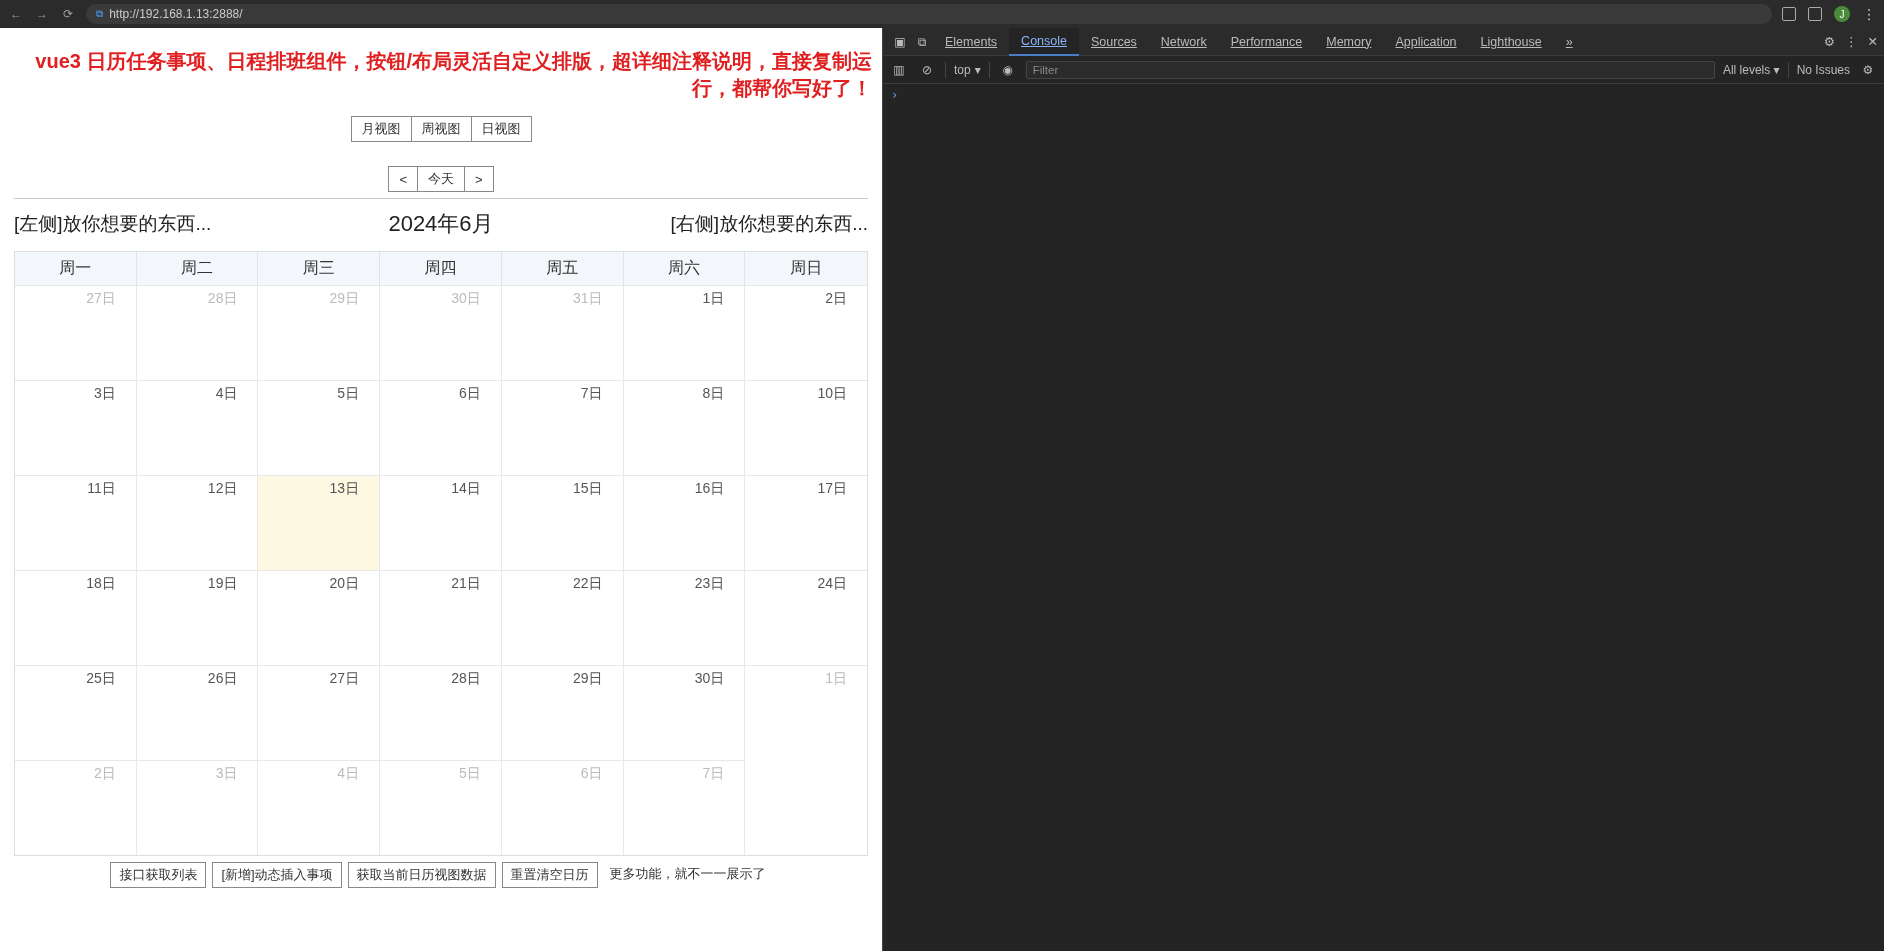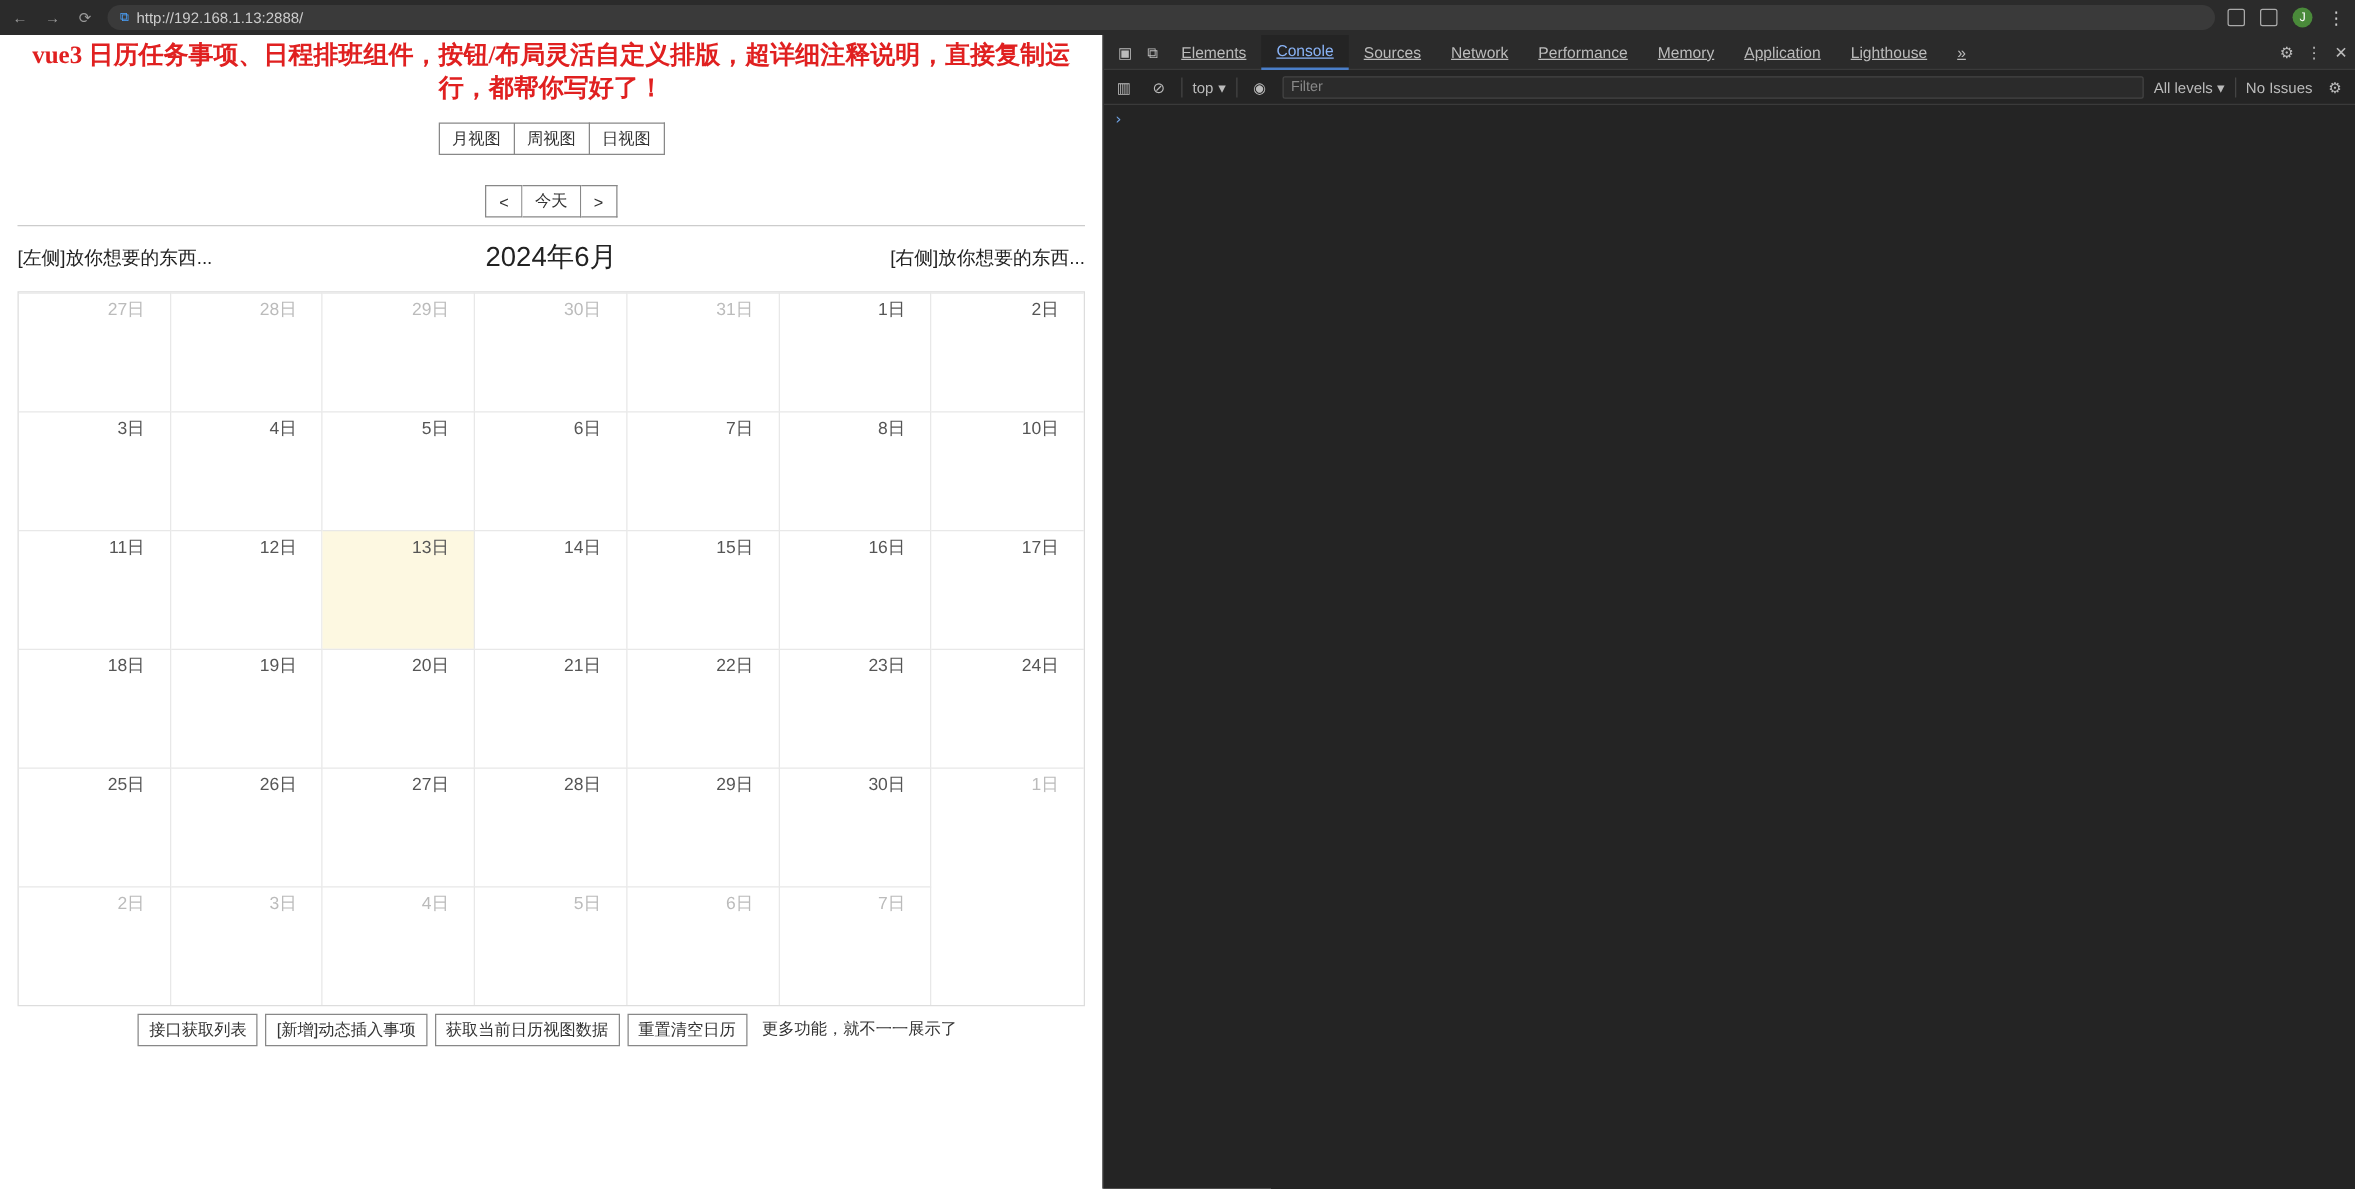--- a/index.html
+++ b/index.html
@@ -22,43 +22,42 @@
   .browser-top .right-icons .dot { width: 16px; height: 16px; background: #4a8a3a; border-radius: 50%; font-size: 10px; color: #fff; display:flex;align-items:center;justify-content:center; }
   .browser-top .right-icons .dots { color:#ccc; font-size:14px; }
 
   
   .main-split { flex: 1; display: flex; min-height: 0; }
   .page-area { width: 882px; background: #fff; overflow: hidden; display: flex; flex-direction: column; }
   .devtools-area { flex: 1; background: #242424; color: #ccc; display: flex; flex-direction: column; border-left: 1px solid #444; }
 
   
   .title-h {
-    color: #e02020; font-weight: bold; font-size: 20px; text-align: center;
-    padding: 2px 10px 10px;
-    font-family: Liberation Serif, serif;
+    color: #e02020; font-weight: bold; font-size: 20px; text-align: right;
+    padding: 20px 10px 10px;
   }
   .view-controls {
     display: flex; justify-content: center; align-items: center; gap: 24px;
     padding: 4px 0 6px;
     border-bottom: 1px solid #ccc;
     margin: 0 14px;
     flex-direction: column;
   }
   .btn-group { display: inline-flex; }
   .btn {
     font-size: 13px; padding: 3px 10px; background: #fff; border: 1px solid #888;
     cursor: pointer; color: #333;
   }
   .btn-group .btn + .btn { border-left: none; }
 
   .header-row {
     display: flex; justify-content: space-between; align-items: center;
     padding: 10px 14px 6px; font-size: 15px;
   }
-  .header-row .side-text { color: #222; font-size: 15px; }
+  .header-row .side-text { color: #222; font-size: 19px; }
   .header-row .month-title { font-weight: normal; font-size: 22px; color: #222; }
 
   .calendar {
     margin: 6px 14px 0;
     border: 1px solid #ddd;
   }
   .cal-head {
     display: grid; grid-template-columns: repeat(7,1fr);
     background: #f3f7fb;
   }
@@ -157,20 +156,29 @@
       </span>
     </div>
 
     <div class="header-row">
       <span class="side-text">[左侧]放你想要的东西...</span>
       <span class="month-title">2024年6月</span>
       <span class="side-text">[右侧]放你想要的东西...</span>
     </div>
 
     <div class="calendar">
+      <div class="cal-head" id="cal-head">
+          <div>周一</div>
+          <div>周二</div>
+          <div>周三</div>
+          <div>周四</div>
+          <div>周五</div>
+          <div>周六</div>
+          <div>周日</div>
+        </div>
       <div class="cal-body" id="cal-body">
           <div class="cal-cell outside">
             <span class="daynum">27日</span>
           </div>
           <div class="cal-cell outside">
             <span class="daynum">28日</span>
           </div>
           <div class="cal-cell outside">
             <span class="daynum">29日</span>
           </div>

